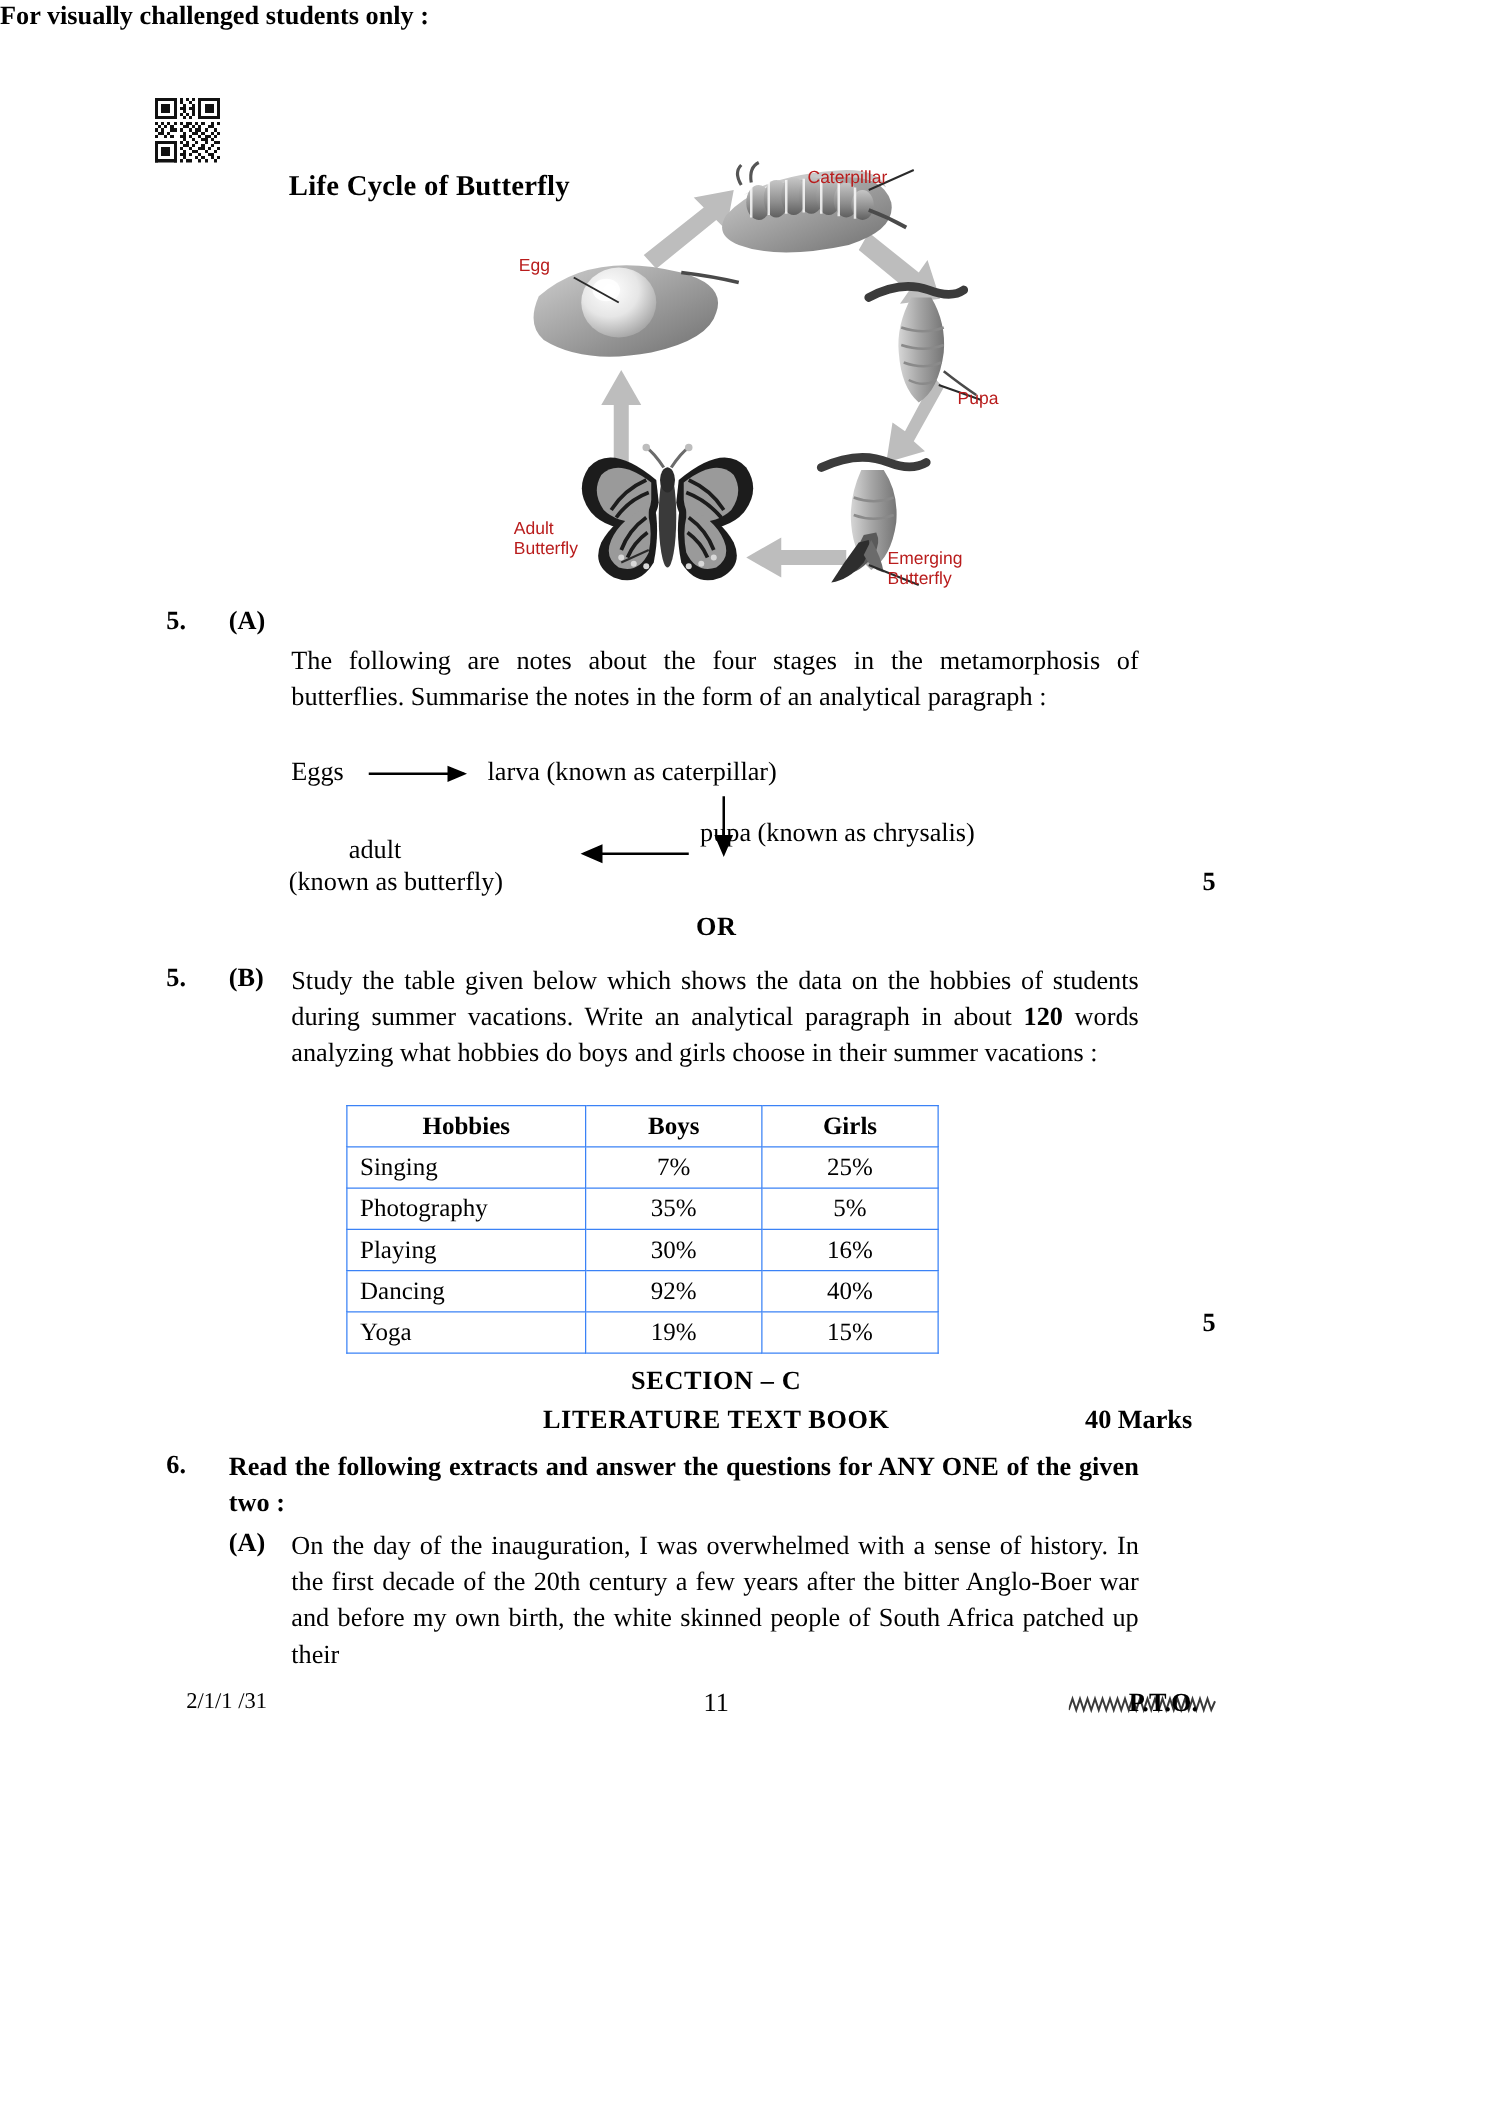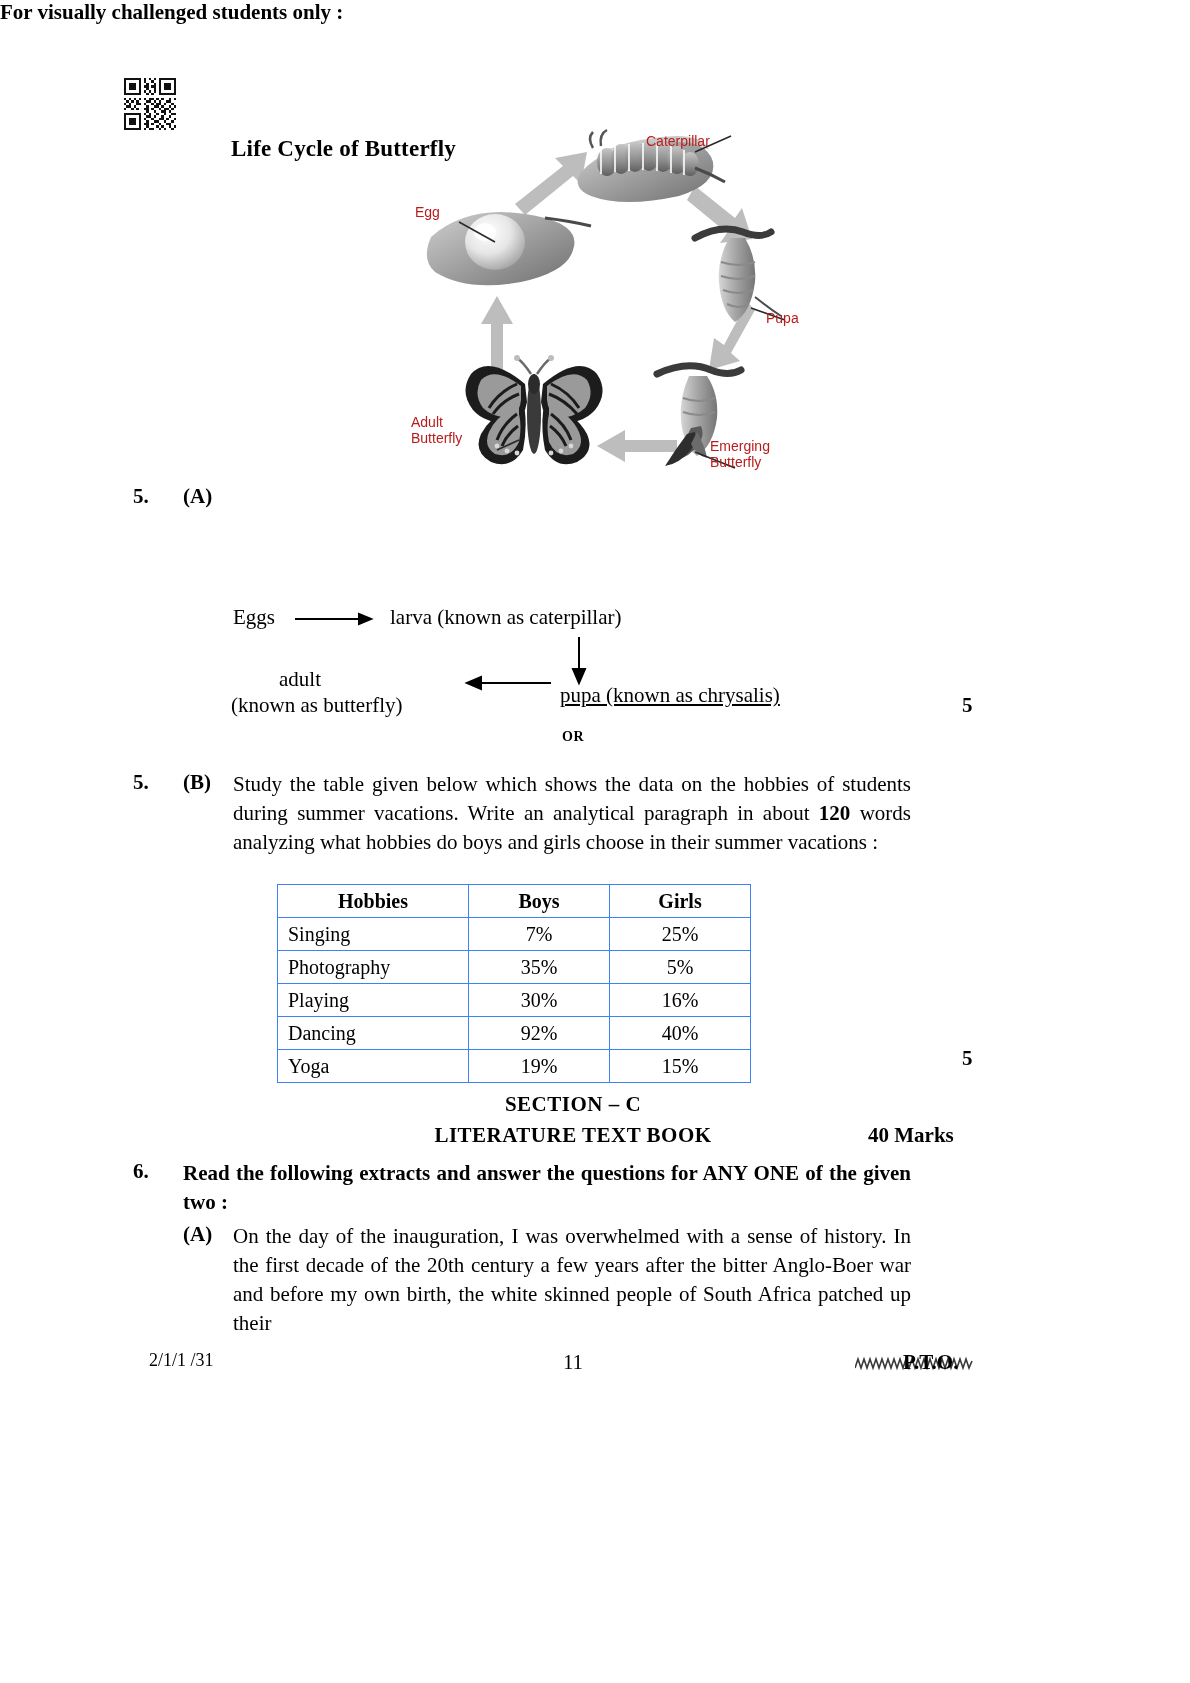--- a/index.html
+++ b/index.html
@@ -100,41 +100,41 @@
   .flowbox {
     position: absolute;
     left: 233px;
     top: 603px;
     width: 700px;
     height: 118px;
     font-size: 21px;
   }
   .flow-eggs   { position: absolute; left: 0px;   top: 2px;  }
   .flow-larva  { position: absolute; left: 157px; top: 2px;  }
-  .flow-pupa   { position: absolute; left: 327px; top: 80px; text-decoration: underline; }
+  .flow-pupa   { position: absolute; left: 327px; top: 51px; }
   .flow-adult  { position: absolute; left: 46px;  top: 64px; }
   .flow-adult2 { position: absolute; left: -2px;  top: 90px; }
   .flow-svg    { position: absolute; left: 0; top: 0; }
 
   .marks {
     position: absolute;
     font-weight: bold;
     font-size: 21px;
     right: 0;
   }
   #marks-5a { left: 962px; top: 693px; }
   #marks-5b { left: 962px; top: 1046px; }
 
   #or-label {
     position: absolute;
     left: 0; right: 0;
     top: 729px;
     text-align: center;
     font-weight: bold;
-    font-size: 14px;
+    font-size: 21px;
     letter-spacing: .5px;
   }
   
   #or-label span { position: relative; left: -22px; }
 
   
   #q5b-num  { left: 133px; top: 770px; }
   #q5b-part { left: 183px; top: 770px; }
   #q5b-body { left: 233px; top: 770px; width: 678px; }
 
@@ -501,20 +501,21 @@
     </div>
     <div class="fig-label lbl-adult">
       <span>Adult</span><br>
       <span>Butterfly</span>
     </div>
   </div>
 
   <div class="qno" id="q5a-num">5.</div>
   <div class="qpart" id="q5a-part">(A)</div>
   <div id="q5a-head">For visually challenged students only :</div>
+  <div class="blk justify" id="q5a-body">The following are notes about the four stages in the metamorphosis of butterflies. Summarise the notes in the form of an analytical paragraph :</div>
 
   <div class="flowbox">
     <svg class="flow-svg" width="700" height="118">
 
       <g stroke="#000" stroke-width="2" fill="#000">
         <line x1="62" y1="16" x2="138" y2="16"></line>
         <polygon points="138,16 126,11 126,21"></polygon>
 
         <line x1="346" y1="34" x2="346" y2="68"></line>
         <polygon points="346,80 340,66 352,66"></polygon>

